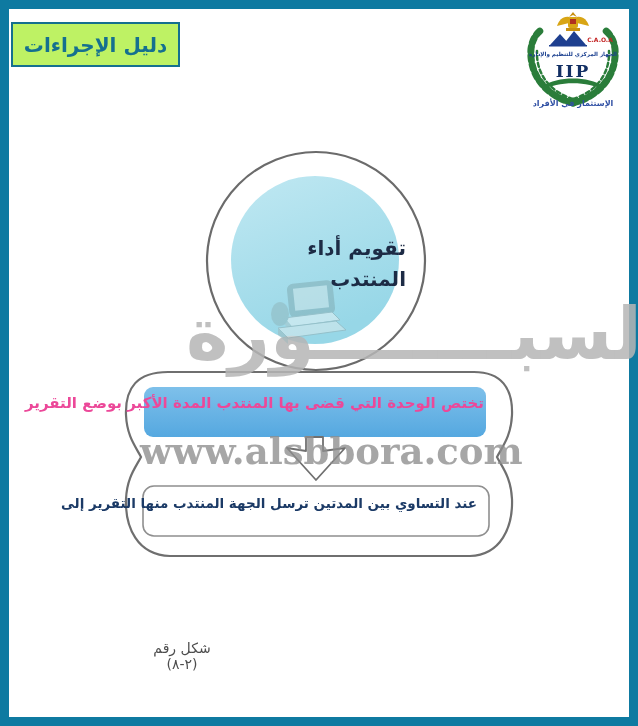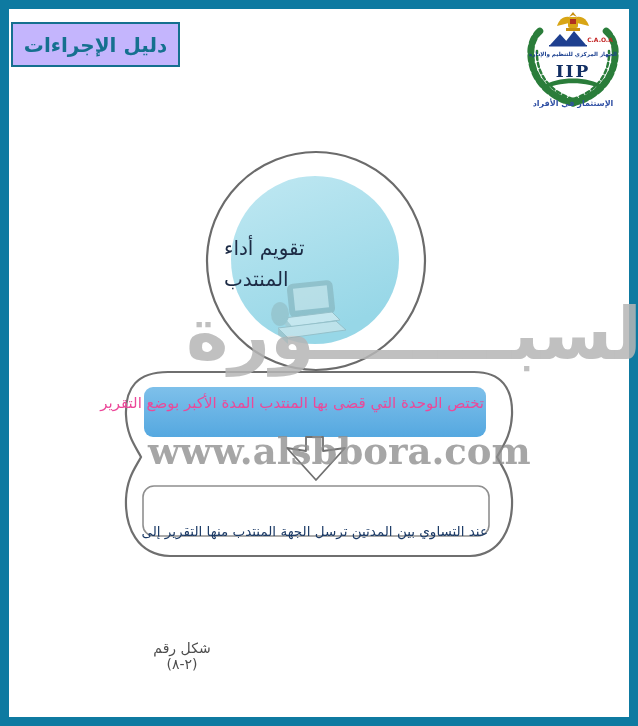--- a/index.html
+++ b/index.html
@@ -3,39 +3,39 @@
 <meta charset="utf-8">
 <style>
   html,body{margin:0;padding:0;}
   body{width:638px;height:726px;position:relative;overflow:hidden;background:#ffffff;
        font-family:"DejaVu Sans",sans-serif;}
   .page-frame{position:absolute;inset:0;border:9px solid #0e7aa1;background:#ffffff;box-sizing:border-box;}
 
   
   .manual-badge{position:absolute;left:11px;top:22px;width:169px;height:45px;
     border:2px solid #15708f;box-sizing:border-box;display:flex;align-items:center;justify-content:center;
-    color:#15708f;font-weight:bold;font-size:20px;direction:rtl;z-index:5;background:#c4b5fd;}
+    color:#15708f;font-weight:bold;font-size:20px;direction:rtl;z-index:5;background:#bef264;}
   .logo-wrap{position:absolute;left:516px;top:11px;width:114px;height:98px;z-index:5;}
 
   
   .shape-layer{position:absolute;left:0;top:0;width:638px;height:726px;z-index:1;}
 
   
   .wm{position:absolute;z-index:2;pointer-events:none;}
   .wm-ar{left:186px;top:292px;font-size:72px;font-weight:bold;color:#b6b6b6;opacity:.85;
     direction:rtl;white-space:nowrap;letter-spacing:1px;}
-  .wm-url{left:148px;top:429px;width:356px;text-align:center;
+  .wm-url{left:140px;top:429px;width:356px;text-align:center;
     font-family:"DejaVu Serif",serif;font-weight:bold;font-size:37px;color:#8e8e8e;opacity:.78;}
   .wm-books{left:266px;top:280px;width:90px;height:70px;opacity:.5;}
 
   
-  .fc-text{position:absolute;z-index:3;direction:rtl;text-align:left;color:#16335f;font-weight:normal;}
+  .fc-text{position:absolute;z-index:3;direction:rtl;text-align:right;color:#16335f;font-weight:bold;}
   .circle-label{left:224px;top:233px;width:182px;font-size:20px;line-height:31px;color:#1d2b45;}
   .step1-label{left:148px;top:392px;width:336px;font-size:15px;line-height:23px;color:#ec4899;}
-  .step2-label{left:150px;top:492px;width:338px;font-size:13.5px;line-height:22px;color:#1b3a66;margin-top:28px;}
+  .step2-label{left:139px;top:492px;width:338px;font-size:13.5px;line-height:22px;color:#1b3a66;}
   .fc-text .ln{white-space:nowrap;}
   .figure-caption{position:absolute;left:136px;top:640px;width:92px;text-align:center;z-index:3;
     direction:rtl;font-size:14px;color:#4d4d4d;}
 </style>
 </head>
 <body>
 
 <div class="page-frame"></div>
 
 <div class="manual-badge">

